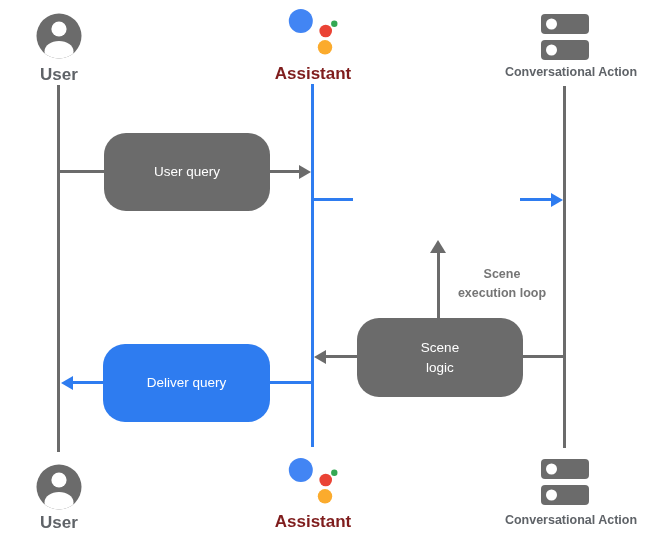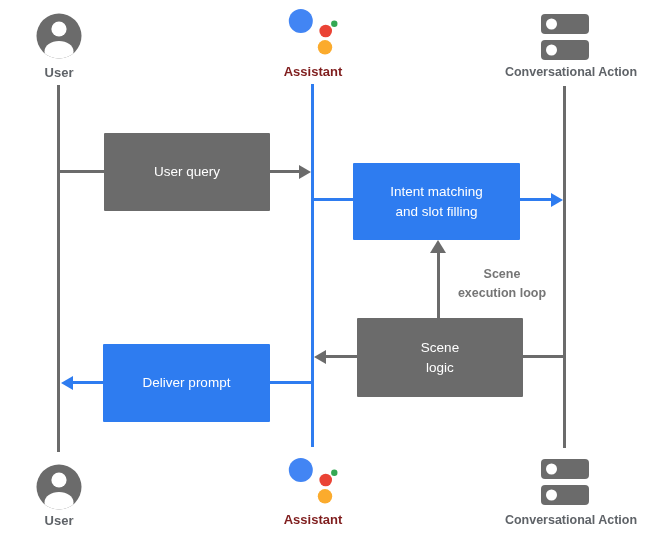--- a/index.html
+++ b/index.html
@@ -14,29 +14,29 @@
   .blue-bg { background:#2E7CF0 !important; }
   
   .arrow { position:absolute; width:0; height:0; }
   .arrow-right { border-top:7px solid transparent; border-bottom:7px solid transparent; border-left:12px solid #6B6B6B; }
   .arrow-left  { border-top:7px solid transparent; border-bottom:7px solid transparent; border-right:12px solid #6B6B6B; }
   .arrow-up    { border-left:8px solid transparent; border-right:8px solid transparent; border-bottom:13px solid #6B6B6B; }
   .arrow-blue.arrow-right { border-left-color:#2E7CF0; }
   .arrow-blue.arrow-left  { border-right-color:#2E7CF0; }
   
   .node {
-    position:absolute; border-radius:1px; color:#ffffff;
+    position:absolute; border-radius:22px; color:#ffffff;
     display:flex; align-items:center; justify-content:center; text-align:center;
     font-size:13.5px; line-height:1.45; white-space:pre-line;
   }
   .node.gray { background:#6B6B6B; }
   .node.blue { background:#2E7CF0; }
   
   .actor-label {
-    position:absolute; font-weight:bold; font-size:13px; text-align:center;
+    position:absolute; font-weight:bold; font-size:17px; text-align:center;
   }
   .lbl-dark  { color:#5F6368; }
   .lbl-light { color:#7f1d1d; }
   
   .loop-label {
     position:absolute; font-weight:bold; font-size:12.5px; color:#757575;
     text-align:center; line-height:1.55; white-space:pre-line;
   }
 </style>
 </head>
@@ -73,25 +73,23 @@
     <rect x="0" y="26" width="48" height="20" rx="4" fill="#6B6B6B"></rect>
     <circle cx="10.5" cy="10" r="5.5" fill="#ffffff"></circle>
     <circle cx="10.5" cy="36" r="5.5" fill="#ffffff"></circle>
   </svg>
 
   <div class="actor-label lbl-dark" style="left:19px;  top:65px; width:80px;">User</div>
   <div class="actor-label lbl-light" style="left:263px; top:64px; width:100px;">Assistant</div>
   <div class="actor-label lbl-dark" style="left:495px; top:65px; width:152px; font-size:12.5px;">Conversational Action</div>
 
   <div class="node gray" style="left:104px; top:133px; width:166px; height:78px;">User query</div>
-  <div class="node blue" style="left:353px; top:163px; width:167px; height:77px;">Intent matching
-and slot filling</div>
   <div class="node gray" style="left:357px; top:318px; width:166px; height:79px;">Scene
 logic</div>
-  <div class="node blue" style="left:103px; top:344px; width:167px; height:78px;">Deliver prompt</div>
+  <div class="node blue" style="left:103px; top:344px; width:167px; height:78px;">Deliver query</div>
 
   <div class="loop-label" style="left:440px; top:265px; width:124px;">Scene
 execution loop</div>
 
   <div class="h-line" style="left:60px; top:170px; width:44px;"></div>
 
   <div class="h-line" style="left:270px; top:170px; width:29px;"></div>
   <div class="arrow arrow-right" style="left:299px; top:165px;"></div>
 
   <div class="h-line blue-bg" style="left:314px; top:198px; width:39px;"></div>

